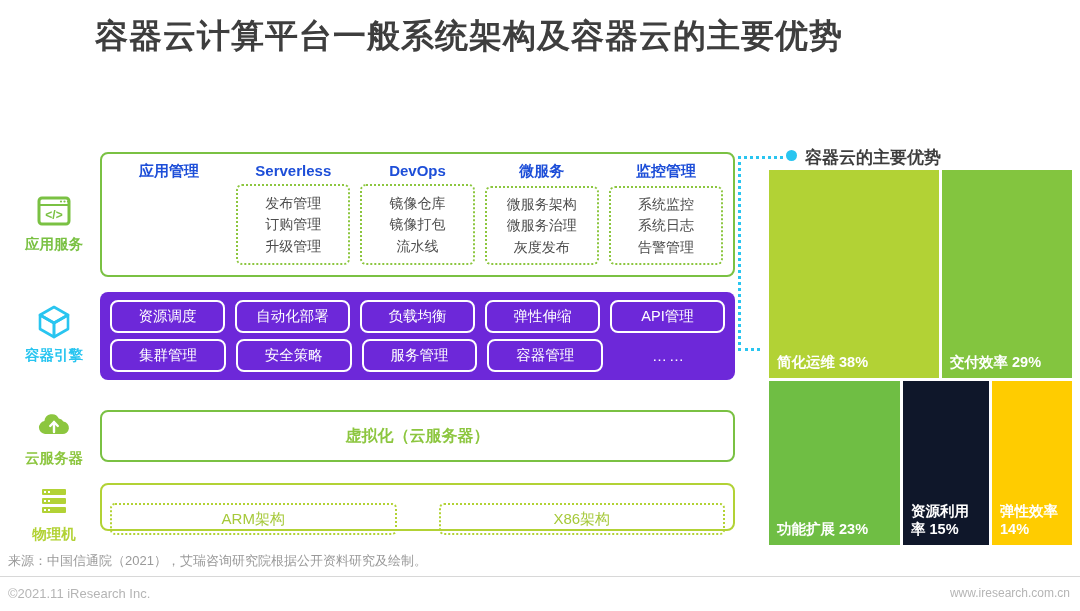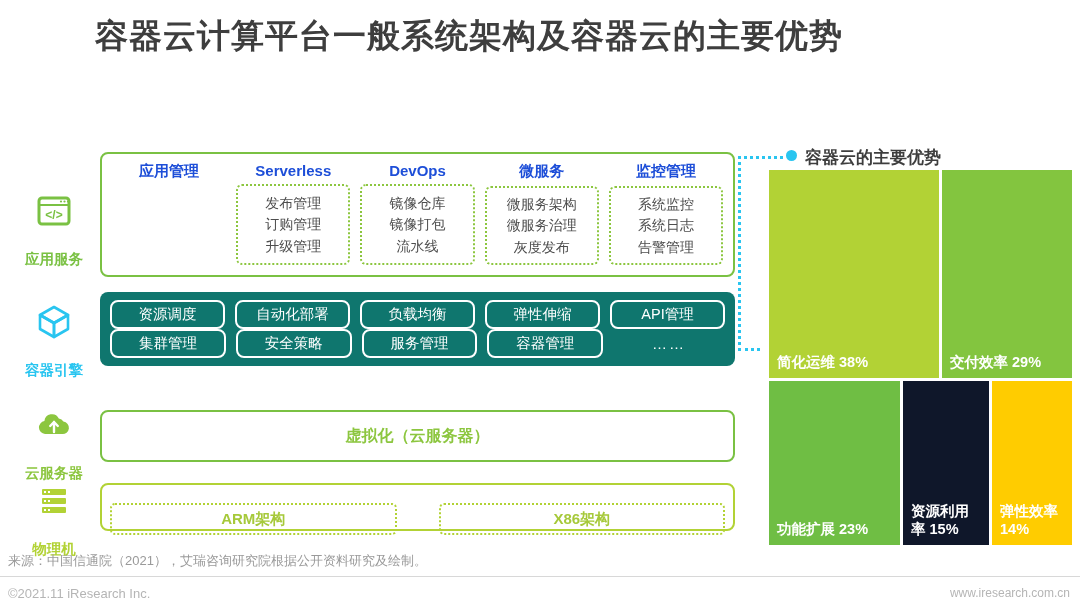--- a/index.html
+++ b/index.html
@@ -14,21 +14,21 @@
   
   .title{
     position:absolute;left:95px;top:14px;
     font-size:33px;font-weight:bold;color:#3e3e3e;
     letter-spacing:1px;white-space:nowrap;
   }
 
   
   .sidebar-item{position:absolute;left:14px;width:80px;text-align:center;}
   .sb-icon{height:38px;display:flex;align-items:center;justify-content:center;}
-  .sb-label{margin-top:20px;font-size:14.5px;font-weight:bold;white-space:nowrap;}
+  .sb-label{margin-top:5px;font-size:14.5px;font-weight:bold;white-space:nowrap;}
   #sb0{top:192px;} #sb1{top:303px;} #sb2{top:406px;} #sb3{top:482px;}
   #sb0 .sb-label{color:#7ac143;}
   #sb1 .sb-label{color:#29c5f0;}
   #sb2 .sb-label{color:#8cc63f;}
   #sb3 .sb-label{color:#b2d235;}
 
   
   .row{position:absolute;left:100px;width:635px;box-sizing:border-box;}
 
   
@@ -40,21 +40,21 @@
     margin-bottom:5px;white-space:nowrap;
   }
   .app-col-box{
     flex:1;border:2px dotted #8cc63f;border-radius:6px;
     display:flex;flex-direction:column;align-items:center;justify-content:center;
     gap:1px;padding:3px 0;
   }
   .app-item{font-size:14px;color:#4d4d4d;line-height:1.45;white-space:nowrap;}
 
   
-  #rowEngine{top:292px;height:74px;background:#0f766e;border-radius:8px;}
+  #rowEngine{top:292px;height:88px;background:#6d28d9;border-radius:8px;}
   .eng-grid{
     padding:8px 10px;box-sizing:border-box;height:100%;
     display:flex;flex-direction:column;justify-content:space-between;
   }
   .eng-line{display:flex;gap:10px;height:33px;}
   .eng-cell{
     flex:1;border:2px solid #ffffff;border-radius:8px;
     display:flex;align-items:center;justify-content:center;
     font-size:14.5px;color:#ffffff;white-space:nowrap;
   }
@@ -64,21 +64,21 @@
   #rowCloud{top:410px;height:52px;border:2px solid #7ac143;border-radius:8px;background:#fff;
     display:flex;align-items:center;justify-content:center;}
   .cloud-text{font-size:16px;font-weight:bold;color:#8cc63f;white-space:nowrap;}
 
   
   #rowPhys{top:483px;height:48px;border:2px solid #b2d235;border-radius:8px;background:#fff;}
   .phys-inner{display:flex;height:100%;align-items:center;gap:42px;padding:0 8px;box-sizing:border-box;}
   .phys-cell{
     flex:1;height:28px;border:2px dotted #b2d235;border-radius:5px;
     display:flex;align-items:center;justify-content:center;
-    font-size:15px;font-weight:bold;color:#a6c93a;white-space:nowrap;margin-top:24px;
+    font-size:15px;font-weight:normal;color:#a6c93a;white-space:nowrap;margin-top:24px;
   }
 
   
   .conn{position:absolute;pointer-events:none;}
   #connH-top{left:738px;top:156px;width:45px;height:0;border-top:3px dotted #29c5f0;}
   #connV{left:738px;top:156px;width:0;height:195px;border-left:3px dotted #29c5f0;}
   #connH-bot{left:738px;top:348px;width:22px;height:0;border-top:3px dotted #29c5f0;}
   #conn-dot{left:786px;top:150px;width:11px;height:11px;border-radius:50%;background:#29c5f0;}
 
   

